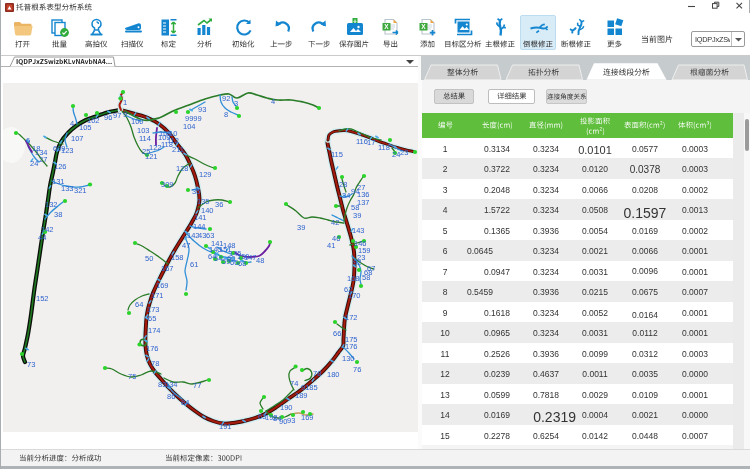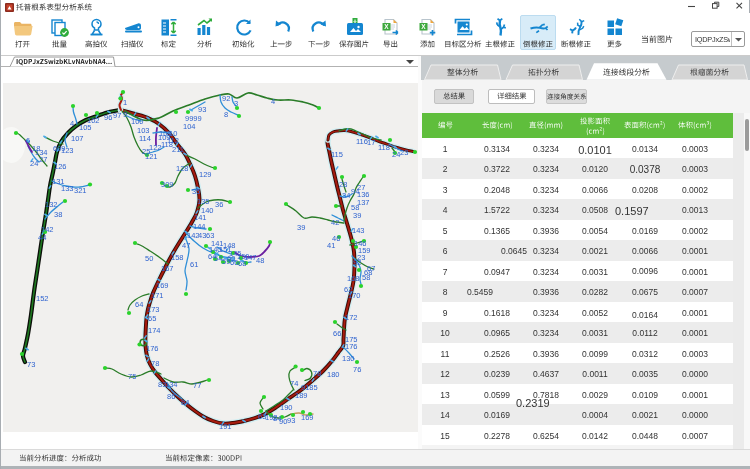--- a/index.html
+++ b/index.html
@@ -509,69 +509,69 @@
       <path d="M1.9 0.6C2.1 0.5 2.3 0.4 4.4 -0.3C4.4 -0.4 4.4 -0.6 4.3 -0.8L2.5 -0.2V-1.9C3 -2.2 3.4 -2.5 3.7 -2.9C4.3 -1.3 5.3 -0.2 6.9 0.3C7 0.2 7.1 -0 7.3 -0.1C6.5 -0.4 5.9 -0.7 5.4 -1.2C5.8 -1.5 6.4 -1.9 6.8 -2.3L6.3 -2.6C6 -2.3 5.5 -1.9 5 -1.6C4.7 -1.9 4.4 -2.4 4.2 -2.9H7V-3.4H4V-4H6.4V-4.5H4V-5.1H6.8V-5.6H4V-6.3H3.4V-5.6H0.8V-5.1H3.4V-4.5H1.2V-4H3.4V-3.4H0.5V-2.9H3C2.3 -2.2 1.2 -1.7 0.3 -1.4C0.4 -1.3 0.6 -1.1 0.6 -0.9C1.1 -1.1 1.5 -1.3 1.9 -1.5V-0.4C1.9 -0.1 1.8 0 1.6 0.1C1.7 0.2 1.9 0.5 1.9 0.6Z M10.4 -2.5H12V-1.7H10.4ZM10.4 -3V-3.8H12V-3ZM10.4 -1.2H12V-0.3H10.4ZM7.9 -5.8V-5.3H10.8C10.8 -5 10.7 -4.6 10.6 -4.3H8.3V0.6H8.8V0.2H13.6V0.6H14.2V-4.3H11.2L11.5 -5.3H14.6V-5.8ZM8.8 -0.3V-3.8H9.9V-0.3ZM13.6 -0.3H12.5V-3.8H13.6Z M20.7 -1.5C21.1 -0.9 21.5 -0 21.7 0.5L22.2 0.3C22 -0.2 21.6 -1.1 21.2 -1.7ZM19.2 -1.7C19 -0.9 18.6 -0.2 18.1 0.3C18.2 0.3 18.5 0.5 18.6 0.6C19.1 0.1 19.5 -0.7 19.7 -1.6ZM19.2 -5.2H21.3V-3H19.2ZM18.6 -5.8V-2.4H21.9V-5.8ZM18 -6.2C17.3 -6 16.2 -5.8 15.3 -5.6C15.3 -5.5 15.4 -5.3 15.4 -5.2C15.8 -5.2 16.3 -5.3 16.7 -5.4V-4.1H15.3V-3.6H16.6C16.3 -2.8 15.7 -1.8 15.2 -1.3C15.3 -1.1 15.5 -0.9 15.5 -0.7C15.9 -1.2 16.4 -1.9 16.7 -2.7V0.6H17.2V-2.9C17.5 -2.5 17.9 -1.9 18 -1.6L18.3 -2.1C18.2 -2.3 17.4 -3.2 17.2 -3.5V-3.6H18.4V-4.1H17.2V-5.5C17.6 -5.6 18 -5.7 18.3 -5.8Z M24.3 1.5 24.7 1.3C24.1 0.2 23.8 -1.1 23.8 -2.3C23.8 -3.6 24.1 -4.9 24.7 -5.9L24.3 -6.1C23.6 -5 23.2 -3.8 23.2 -2.3C23.2 -0.9 23.6 0.4 24.3 1.5Z M27.3 0.1C27.8 0.1 28.3 -0.1 28.6 -0.4L28.4 -0.9C28.1 -0.7 27.8 -0.5 27.4 -0.5C26.6 -0.5 26.1 -1.1 26.1 -2C26.1 -3 26.7 -3.6 27.4 -3.6C27.7 -3.6 28 -3.5 28.2 -3.2L28.6 -3.7C28.3 -4 27.9 -4.2 27.4 -4.2C26.3 -4.2 25.4 -3.4 25.4 -2C25.4 -0.7 26.2 0.1 27.3 0.1Z M29.6 0H30.2V-3C30.6 -3.4 31 -3.6 31.3 -3.6C31.8 -3.6 32 -3.3 32 -2.5V0H32.7V-3C33.1 -3.4 33.4 -3.6 33.7 -3.6C34.2 -3.6 34.5 -3.3 34.5 -2.5V0H35.2V-2.6C35.2 -3.6 34.8 -4.2 33.9 -4.2C33.4 -4.2 33 -3.9 32.6 -3.4C32.4 -3.9 32.1 -4.2 31.5 -4.2C31 -4.2 30.6 -3.9 30.2 -3.5H30.2L30.1 -4.1H29.6Z M36.2 -3.3H38.5V-3.8H37.1C37.8 -4.5 38.3 -5 38.3 -5.6C38.3 -6.3 37.9 -6.7 37.2 -6.7C36.8 -6.7 36.4 -6.4 36.1 -6L36.5 -5.8C36.6 -6 36.9 -6.2 37.2 -6.2C37.6 -6.2 37.8 -6 37.8 -5.5C37.8 -5 37.3 -4.5 36.2 -3.6Z M39.6 1.5C40.3 0.4 40.7 -0.9 40.7 -2.3C40.7 -3.8 40.3 -5 39.6 -6.1L39.2 -5.9C39.8 -4.9 40.2 -3.6 40.2 -2.3C40.2 -1.1 39.8 0.2 39.2 1.3Z" fill="#fff"></path>
     </svg>
 <svg style="position:absolute;left:677.0px;top:121.2px;overflow:visible" width="34.9" height="9.2" viewBox="0 -6.75 34.92 9.15">
       <path d="M1.9 -6.3C1.5 -5.1 0.9 -4 0.2 -3.3C0.3 -3.1 0.5 -2.9 0.6 -2.7C0.8 -3 1 -3.3 1.2 -3.6V0.6H1.7V-4.5C2 -5 2.2 -5.6 2.4 -6.1ZM3.1 -1.3V-0.8H4.4V0.6H4.9V-0.8H6.1V-1.3H4.9V-3.9C5.4 -2.6 6.1 -1.3 6.9 -0.6C7 -0.8 7.2 -1 7.3 -1.1C6.5 -1.7 5.7 -3 5.3 -4.2H7.2V-4.8H4.9V-6.3H4.4V-4.8H2.2V-4.2H4C3.6 -3 2.8 -1.7 1.9 -1C2.1 -0.9 2.3 -0.7 2.3 -0.6C3.1 -1.3 3.9 -2.6 4.4 -3.9V-1.3Z M13.2 -1.5C13.6 -0.9 14 -0 14.2 0.5L14.7 0.3C14.5 -0.2 14.1 -1.1 13.7 -1.7ZM11.7 -1.7C11.5 -0.9 11.1 -0.2 10.6 0.3C10.7 0.3 11 0.5 11.1 0.6C11.6 0.1 12 -0.7 12.2 -1.6ZM11.7 -5.2H13.8V-3H11.7ZM11.1 -5.8V-2.4H14.4V-5.8ZM10.5 -6.2C9.8 -6 8.7 -5.8 7.8 -5.6C7.8 -5.5 7.9 -5.3 7.9 -5.2C8.3 -5.2 8.8 -5.3 9.2 -5.4V-4.1H7.8V-3.6H9.1C8.8 -2.8 8.2 -1.8 7.7 -1.3C7.8 -1.1 8 -0.9 8 -0.7C8.4 -1.2 8.8 -1.9 9.2 -2.7V0.6H9.7V-2.9C10 -2.5 10.4 -1.9 10.5 -1.6L10.8 -2.1C10.7 -2.3 9.9 -3.2 9.7 -3.5V-3.6H10.9V-4.1H9.7V-5.5C10.1 -5.6 10.5 -5.7 10.8 -5.8Z M16.8 1.5 17.2 1.3C16.6 0.2 16.3 -1.1 16.3 -2.3C16.3 -3.6 16.6 -4.9 17.2 -5.9L16.8 -6.1C16.1 -5 15.7 -3.8 15.7 -2.3C15.7 -0.9 16.1 0.4 16.8 1.5Z M19.8 0.1C20.3 0.1 20.8 -0.1 21.1 -0.4L20.9 -0.9C20.6 -0.7 20.3 -0.5 19.9 -0.5C19.1 -0.5 18.6 -1.1 18.6 -2C18.6 -3 19.2 -3.6 19.9 -3.6C20.2 -3.6 20.5 -3.5 20.7 -3.2L21.1 -3.7C20.8 -4 20.4 -4.2 19.9 -4.2C18.8 -4.2 17.9 -3.4 17.9 -2C17.9 -0.7 18.8 0.1 19.8 0.1Z M22.1 0H22.7V-3C23.1 -3.4 23.5 -3.6 23.8 -3.6C24.3 -3.6 24.5 -3.3 24.5 -2.5V0H25.2V-3C25.6 -3.4 25.9 -3.6 26.2 -3.6C26.7 -3.6 27 -3.3 27 -2.5V0H27.7V-2.6C27.7 -3.6 27.3 -4.2 26.4 -4.2C25.9 -4.2 25.5 -3.9 25.1 -3.4C24.9 -3.9 24.6 -4.2 24 -4.2C23.5 -4.2 23.1 -3.9 22.7 -3.5H22.7L22.6 -4.1H22.1Z M29.8 -3.2C30.4 -3.2 31 -3.6 31 -4.2C31 -4.6 30.6 -4.9 30.3 -5C30.6 -5.2 30.8 -5.4 30.8 -5.8C30.8 -6.3 30.4 -6.7 29.8 -6.7C29.3 -6.7 29 -6.5 28.7 -6.1L29.1 -5.9C29.2 -6.1 29.5 -6.3 29.7 -6.3C30.1 -6.3 30.3 -6 30.3 -5.7C30.3 -5.4 30 -5.1 29.4 -5.1V-4.8C30.1 -4.8 30.4 -4.6 30.4 -4.2C30.4 -3.8 30.1 -3.6 29.8 -3.6C29.4 -3.6 29.2 -3.8 29 -4.1L28.6 -3.8C28.9 -3.5 29.3 -3.2 29.8 -3.2Z M32.1 1.5C32.8 0.4 33.2 -0.9 33.2 -2.3C33.2 -3.8 32.8 -5 32.1 -6.1L31.7 -5.9C32.3 -4.9 32.7 -3.6 32.7 -2.3C32.7 -1.1 32.3 0.2 31.7 1.3Z" fill="#fff"></path>
     </svg>
 <div class="abs" style="left:420.5px;top:137.5px;width:311.5px;height:20.5px;background:#ffffff"></div>
 <div class="abs" style="left:414.0px;top:143.7px;width:60px;text-align:center;font-size:8.5px;color:#333">1</div>
 <div class="abs" style="left:466.0px;top:143.7px;width:60px;text-align:center;font-size:8.5px;color:#333">0.3134</div>
 <div class="abs" style="left:515.0px;top:143.7px;width:60px;text-align:center;font-size:8.5px;color:#333">0.3234</div>
 <div class="abs" style="left:564.0px;top:143.7px;width:60px;text-align:center;font-size:11px;color:#333">0.0101</div>
-<div class="abs" style="left:614.0px;top:143.7px;width:60px;text-align:center;font-size:8.5px;color:#333">0.0134</div>
+<div class="abs" style="left:614.0px;top:143.7px;width:60px;text-align:center;font-size:8.5px;color:#333">0.0577</div>
 <div class="abs" style="left:664.0px;top:143.7px;width:60px;text-align:center;font-size:8.5px;color:#333">0.0003</div>
 <div class="abs" style="left:420.5px;top:158.0px;width:311.5px;height:20.5px;background:#ececec"></div>
 <div class="abs" style="left:414.0px;top:164.2px;width:60px;text-align:center;font-size:8.5px;color:#333">2</div>
 <div class="abs" style="left:466.0px;top:164.2px;width:60px;text-align:center;font-size:8.5px;color:#333">0.3722</div>
 <div class="abs" style="left:515.0px;top:164.2px;width:60px;text-align:center;font-size:8.5px;color:#333">0.3234</div>
 <div class="abs" style="left:564.0px;top:164.2px;width:60px;text-align:center;font-size:8.5px;color:#333">0.0120</div>
 <div class="abs" style="left:614.0px;top:164.2px;width:60px;text-align:center;font-size:10px;color:#333">0.0378</div>
 <div class="abs" style="left:664.0px;top:164.2px;width:60px;text-align:center;font-size:8.5px;color:#333">0.0003</div>
 <div class="abs" style="left:420.5px;top:178.5px;width:311.5px;height:20.5px;background:#ffffff"></div>
 <div class="abs" style="left:414.0px;top:184.7px;width:60px;text-align:center;font-size:8.5px;color:#333">3</div>
 <div class="abs" style="left:466.0px;top:184.7px;width:60px;text-align:center;font-size:8.5px;color:#333">0.2048</div>
 <div class="abs" style="left:515.0px;top:184.7px;width:60px;text-align:center;font-size:8.5px;color:#333">0.3234</div>
 <div class="abs" style="left:564.0px;top:184.7px;width:60px;text-align:center;font-size:8.5px;color:#333">0.0066</div>
 <div class="abs" style="left:614.0px;top:184.7px;width:60px;text-align:center;font-size:8.5px;color:#333">0.0208</div>
 <div class="abs" style="left:664.0px;top:184.7px;width:60px;text-align:center;font-size:8.5px;color:#333">0.0002</div>
 <div class="abs" style="left:420.5px;top:199.0px;width:311.5px;height:20.5px;background:#ececec"></div>
 <div class="abs" style="left:414.0px;top:205.2px;width:60px;text-align:center;font-size:8.5px;color:#333">4</div>
 <div class="abs" style="left:466.0px;top:205.2px;width:60px;text-align:center;font-size:8.5px;color:#333">1.5722</div>
 <div class="abs" style="left:515.0px;top:205.2px;width:60px;text-align:center;font-size:8.5px;color:#333">0.3234</div>
 <div class="abs" style="left:564.0px;top:205.2px;width:60px;text-align:center;font-size:8.5px;color:#333">0.0508</div>
-<div class="abs" style="left:614.0px;top:205px;width:60px;text-align:left;font-size:11px;color:#333">0.1597</div>
+<div class="abs" style="left:614.0px;top:205px;width:60px;text-align:center;font-size:14px;color:#333">0.1597</div>
 <div class="abs" style="left:664.0px;top:205.2px;width:60px;text-align:center;font-size:8.5px;color:#333">0.0013</div>
 <div class="abs" style="left:420.5px;top:219.5px;width:311.5px;height:20.5px;background:#ffffff"></div>
 <div class="abs" style="left:414.0px;top:225.7px;width:60px;text-align:center;font-size:8.5px;color:#333">5</div>
 <div class="abs" style="left:466.0px;top:225.7px;width:60px;text-align:center;font-size:8.5px;color:#333">0.1365</div>
 <div class="abs" style="left:515.0px;top:225.7px;width:60px;text-align:center;font-size:8.5px;color:#333">0.3936</div>
 <div class="abs" style="left:564.0px;top:225.7px;width:60px;text-align:center;font-size:8.5px;color:#333">0.0054</div>
 <div class="abs" style="left:614.0px;top:225.7px;width:60px;text-align:center;font-size:8.5px;color:#333">0.0169</div>
 <div class="abs" style="left:664.0px;top:225.7px;width:60px;text-align:center;font-size:8.5px;color:#333">0.0002</div>
 <div class="abs" style="left:420.5px;top:240.0px;width:311.5px;height:20.5px;background:#ececec"></div>
 <div class="abs" style="left:414.0px;top:246.2px;width:60px;text-align:center;font-size:8.5px;color:#333">6</div>
-<div class="abs" style="left:466.0px;top:246.2px;width:60px;text-align:right;font-size:8.5px;color:#333">0.0645</div>
+<div class="abs" style="left:466.0px;top:246.2px;width:60px;text-align:left;font-size:8.5px;color:#333">0.0645</div>
 <div class="abs" style="left:515.0px;top:246.2px;width:60px;text-align:center;font-size:8.5px;color:#333">0.3234</div>
 <div class="abs" style="left:564.0px;top:246.2px;width:60px;text-align:center;font-size:8.5px;color:#333">0.0021</div>
 <div class="abs" style="left:614.0px;top:246.2px;width:60px;text-align:center;font-size:8.5px;color:#333">0.0066</div>
 <div class="abs" style="left:664.0px;top:246.2px;width:60px;text-align:center;font-size:8.5px;color:#333">0.0001</div>
 <div class="abs" style="left:420.5px;top:260.5px;width:311.5px;height:20.5px;background:#ffffff"></div>
 <div class="abs" style="left:414.0px;top:266.7px;width:60px;text-align:center;font-size:8.5px;color:#333">7</div>
 <div class="abs" style="left:466.0px;top:266.7px;width:60px;text-align:center;font-size:8.5px;color:#333">0.0947</div>
 <div class="abs" style="left:515.0px;top:266.7px;width:60px;text-align:center;font-size:8.5px;color:#333">0.3234</div>
 <div class="abs" style="left:564.0px;top:266.7px;width:60px;text-align:center;font-size:8.5px;color:#333">0.0031</div>
 <div class="abs" style="left:614.0px;top:266px;width:60px;text-align:center;font-size:8.5px;color:#333">0.0096</div>
 <div class="abs" style="left:664.0px;top:266.7px;width:60px;text-align:center;font-size:8.5px;color:#333">0.0001</div>
 <div class="abs" style="left:420.5px;top:281.0px;width:311.5px;height:20.5px;background:#ececec"></div>
 <div class="abs" style="left:414.0px;top:287.2px;width:60px;text-align:center;font-size:8.5px;color:#333">8</div>
 <div class="abs" style="left:466.0px;top:287.2px;width:60px;font-size:8.5px;color:#333">0.5459</div>
 <div class="abs" style="left:515.0px;top:287.2px;width:60px;text-align:center;font-size:8.5px;color:#333">0.3936</div>
-<div class="abs" style="left:564.0px;top:287.2px;width:60px;text-align:center;font-size:8.5px;color:#333">0.0282</div>
+<div class="abs" style="left:564.0px;top:287.2px;width:60px;text-align:center;font-size:8.5px;color:#333">0.0215</div>
 <div class="abs" style="left:614.0px;top:287.2px;width:60px;text-align:center;font-size:8.5px;color:#333">0.0675</div>
 <div class="abs" style="left:664.0px;top:287.2px;width:60px;text-align:center;font-size:8.5px;color:#333">0.0007</div>
 <div class="abs" style="left:420.5px;top:301.5px;width:311.5px;height:20.5px;background:#ffffff"></div>
 <div class="abs" style="left:414.0px;top:307.7px;width:60px;text-align:center;font-size:8.5px;color:#333">9</div>
 <div class="abs" style="left:466.0px;top:307.7px;width:60px;text-align:center;font-size:8.5px;color:#333">0.1618</div>
 <div class="abs" style="left:515.0px;top:307.7px;width:60px;text-align:center;font-size:8.5px;color:#333">0.3234</div>
 <div class="abs" style="left:564.0px;top:307.7px;width:60px;text-align:center;font-size:8.5px;color:#333">0.0052</div>
 <div class="abs" style="left:614.0px;top:310px;width:60px;text-align:center;font-size:8.5px;color:#333">0.0164</div>
 <div class="abs" style="left:664.0px;top:307.7px;width:60px;text-align:center;font-size:8.5px;color:#333">0.0001</div>
 <div class="abs" style="left:420.5px;top:322.0px;width:311.5px;height:20.5px;background:#ececec"></div>
@@ -598,21 +598,21 @@
 <div class="abs" style="left:420.5px;top:383.5px;width:311.5px;height:20.5px;background:#ffffff"></div>
 <div class="abs" style="left:414.0px;top:389.7px;width:60px;text-align:center;font-size:8.5px;color:#333">13</div>
 <div class="abs" style="left:466.0px;top:389.7px;width:60px;text-align:center;font-size:8.5px;color:#333">0.0599</div>
 <div class="abs" style="left:515.0px;top:389.7px;width:60px;text-align:center;font-size:8.5px;color:#333">0.7818</div>
 <div class="abs" style="left:564.0px;top:389.7px;width:60px;text-align:center;font-size:8.5px;color:#333">0.0029</div>
 <div class="abs" style="left:614.0px;top:389.7px;width:60px;text-align:center;font-size:8.5px;color:#333">0.0109</div>
 <div class="abs" style="left:664.0px;top:389.7px;width:60px;text-align:center;font-size:8.5px;color:#333">0.0001</div>
 <div class="abs" style="left:420.5px;top:404.0px;width:311.5px;height:20.5px;background:#ececec"></div>
 <div class="abs" style="left:414.0px;top:410.2px;width:60px;text-align:center;font-size:8.5px;color:#333">14</div>
 <div class="abs" style="left:466.0px;top:410.2px;width:60px;text-align:center;font-size:8.5px;color:#333">0.0169</div>
-<div class="abs" style="left:515.0px;top:397px;width:60px;text-align:left;font-size:11px;color:#333">0.2319</div>
+<div class="abs" style="left:515.0px;top:409px;width:60px;text-align:right;font-size:14px;color:#333">0.2319</div>
 <div class="abs" style="left:564.0px;top:410.2px;width:60px;text-align:center;font-size:8.5px;color:#333">0.0004</div>
 <div class="abs" style="left:614.0px;top:410.2px;width:60px;text-align:center;font-size:8.5px;color:#333">0.0021</div>
 <div class="abs" style="left:664.0px;top:410.2px;width:60px;text-align:center;font-size:8.5px;color:#333">0.0000</div>
 <div class="abs" style="left:420.5px;top:424.5px;width:311.5px;height:20.5px;background:#ffffff"></div>
 <div class="abs" style="left:414.0px;top:430.7px;width:60px;text-align:center;font-size:8.5px;color:#333">15</div>
 <div class="abs" style="left:466.0px;top:430.7px;width:60px;text-align:center;font-size:8.5px;color:#333">0.2278</div>
 <div class="abs" style="left:515.0px;top:430.7px;width:60px;text-align:center;font-size:8.5px;color:#333">0.6254</div>
 <div class="abs" style="left:564.0px;top:430.7px;width:60px;text-align:center;font-size:8.5px;color:#333">0.0142</div>
 <div class="abs" style="left:614.0px;top:430.7px;width:60px;text-align:center;font-size:8.5px;color:#333">0.0448</div>
 <div class="abs" style="left:664.0px;top:430.7px;width:60px;text-align:center;font-size:8.5px;color:#333">0.0007</div>

